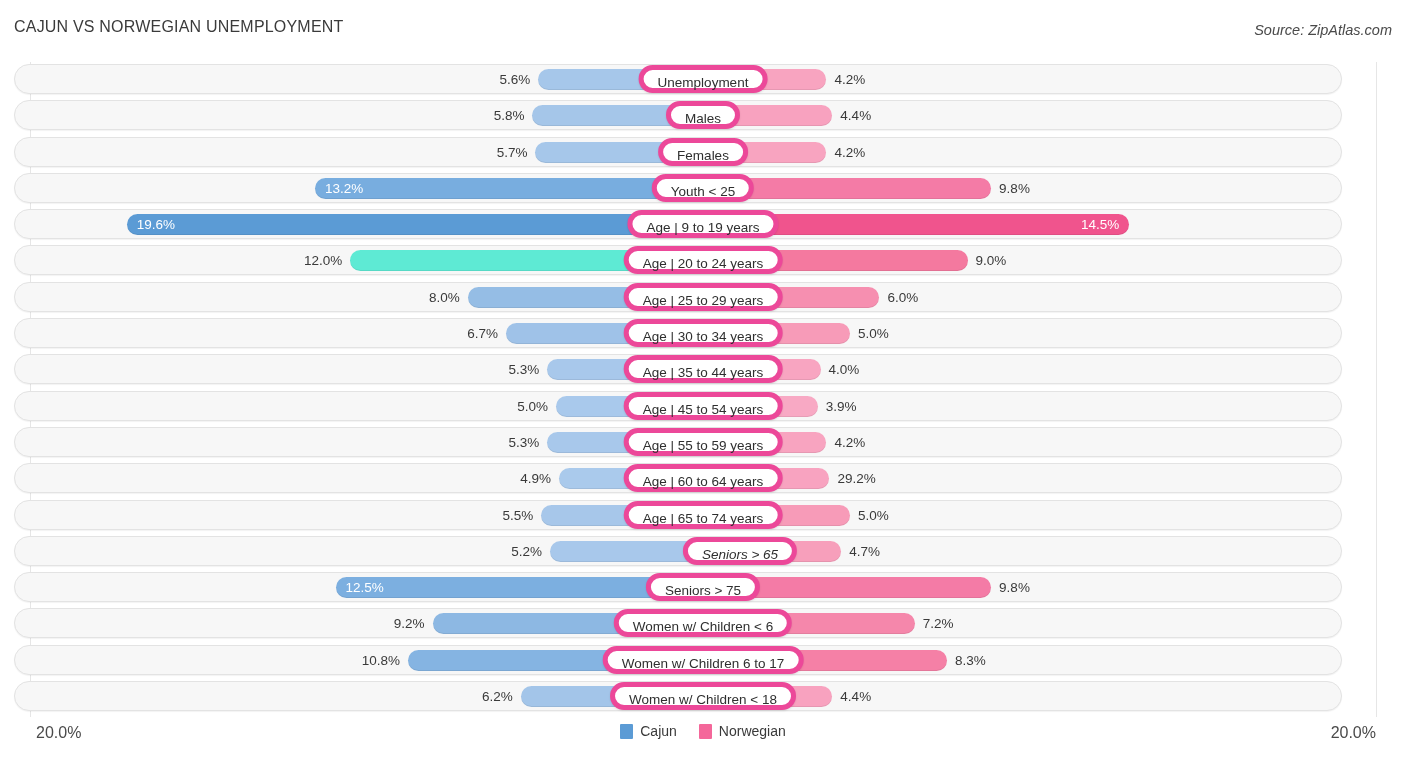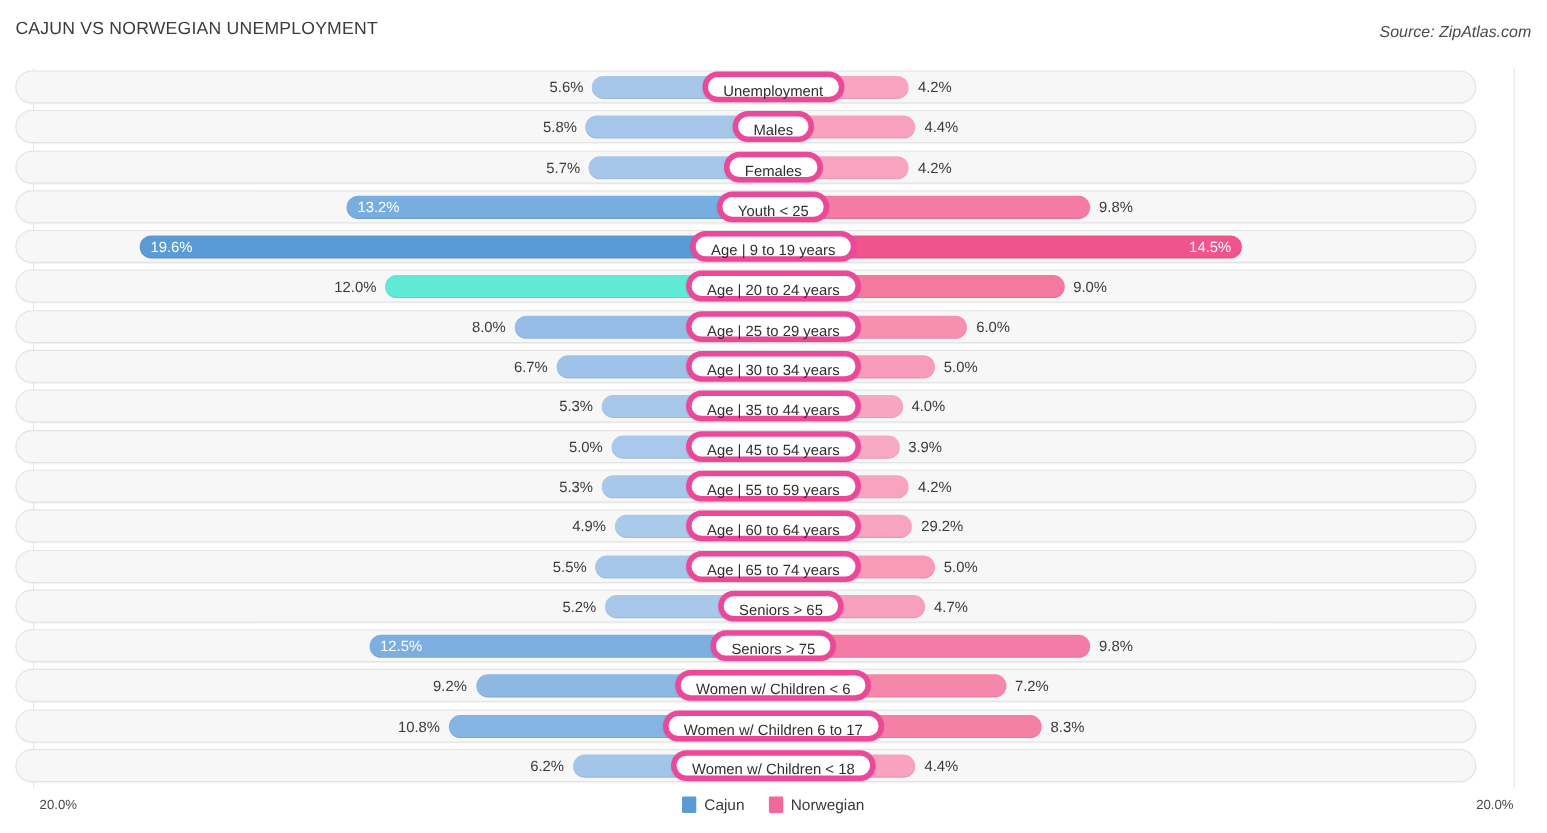--- a/index.html
+++ b/index.html
@@ -142,21 +142,21 @@
   .footer {
     position: absolute;
     top: 717px;
     left: 0;
     width: 1406px;
     height: 40px;
   }
   .axis-label {
     position: absolute;
     top: 7px;
-    font-size: 12px;
+    font-size: 16px;
     color: #4a4a4a;
   }
   .axis-label.left  { left: 36px; }
   .axis-label.right { right: 30px; }
 
   .legend {
     position: absolute;
     top: 6px;
     left: 0;
     width: 1406px;
@@ -324,21 +324,21 @@
         <div class="pill" style="left: 703px;">Age | 65 to 74 years</div>
       </div>
       <div class="row">
         <div class="track"></div>
         <div class="bar left" style="width: 152.88px; left: 550.12px; background: rgb(168, 200, 235);">
           <span class="val outside-left">5.2%</span>
         </div>
         <div class="bar right" style="width: 138.18px; left: 703px; background: rgb(247, 159, 187);">
           <span class="val outside-right">4.7%</span>
         </div>
-        <div class="pill" style="left: 710px;">Seniors &gt; 65</div>
+        <div class="pill" style="left: 740px; font-style: italic;">Seniors &gt; 65</div>
       </div>
       <div class="row">
         <div class="track"></div>
         <div class="bar left" style="width: 367.5px; left: 335.5px; background: rgb(124, 175, 224);">
           <span class="val inside-left">12.5%</span>
         </div>
         <div class="bar right" style="width: 288.12px; left: 703px; background: rgb(244, 123, 166);">
           <span class="val outside-right">9.8%</span>
         </div>
         <div class="pill" style="left: 703px;">Seniors &gt; 75</div>

